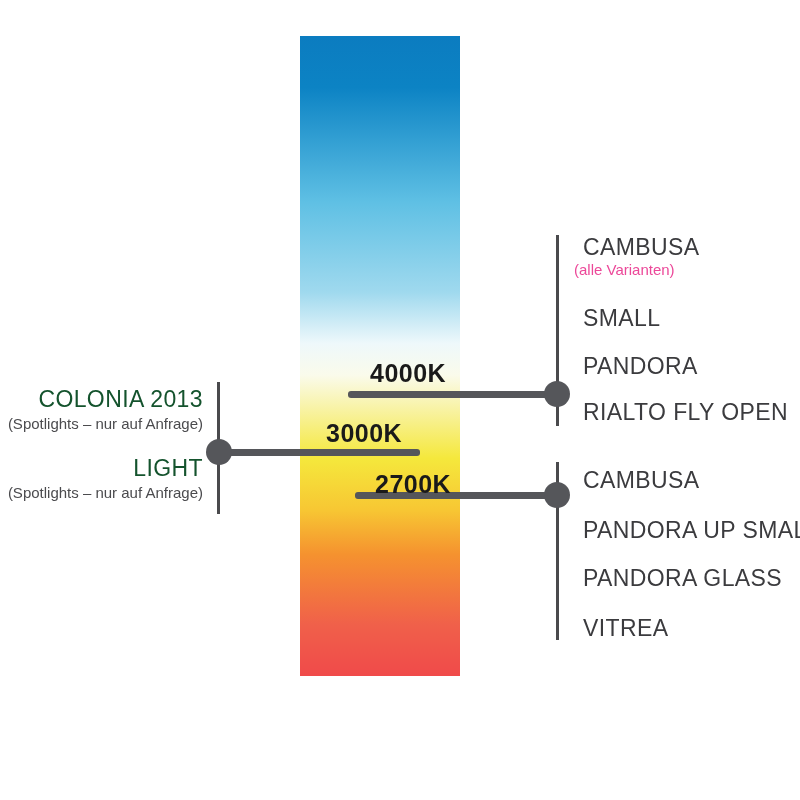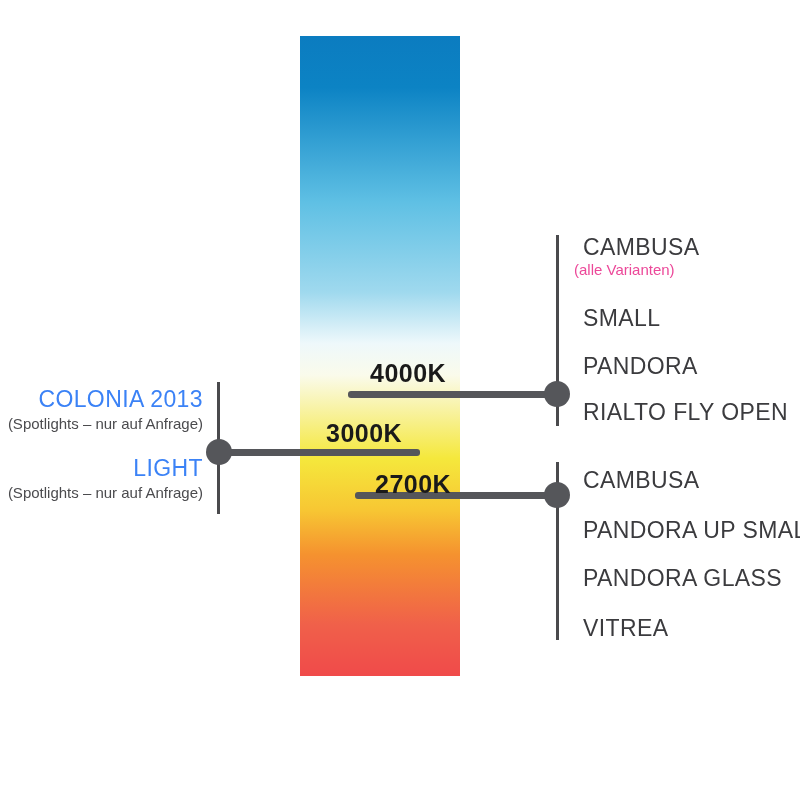--- a/index.html
+++ b/index.html
@@ -61,21 +61,21 @@
     font-size:15px;
     color:#ec4899;
     white-space:nowrap;
   }
 
   
   .llabel{
     position:absolute;
     right:597px;
     font-size:23px;
-    color:#3b82f6;
+    color:#14532d;
     letter-spacing:0.4px;
     white-space:nowrap;
     text-align:right;
   }
   .lsub{
     position:absolute;
     right:597px;
     font-size:15px;
     color:#4b4b4e;
     white-space:nowrap;

